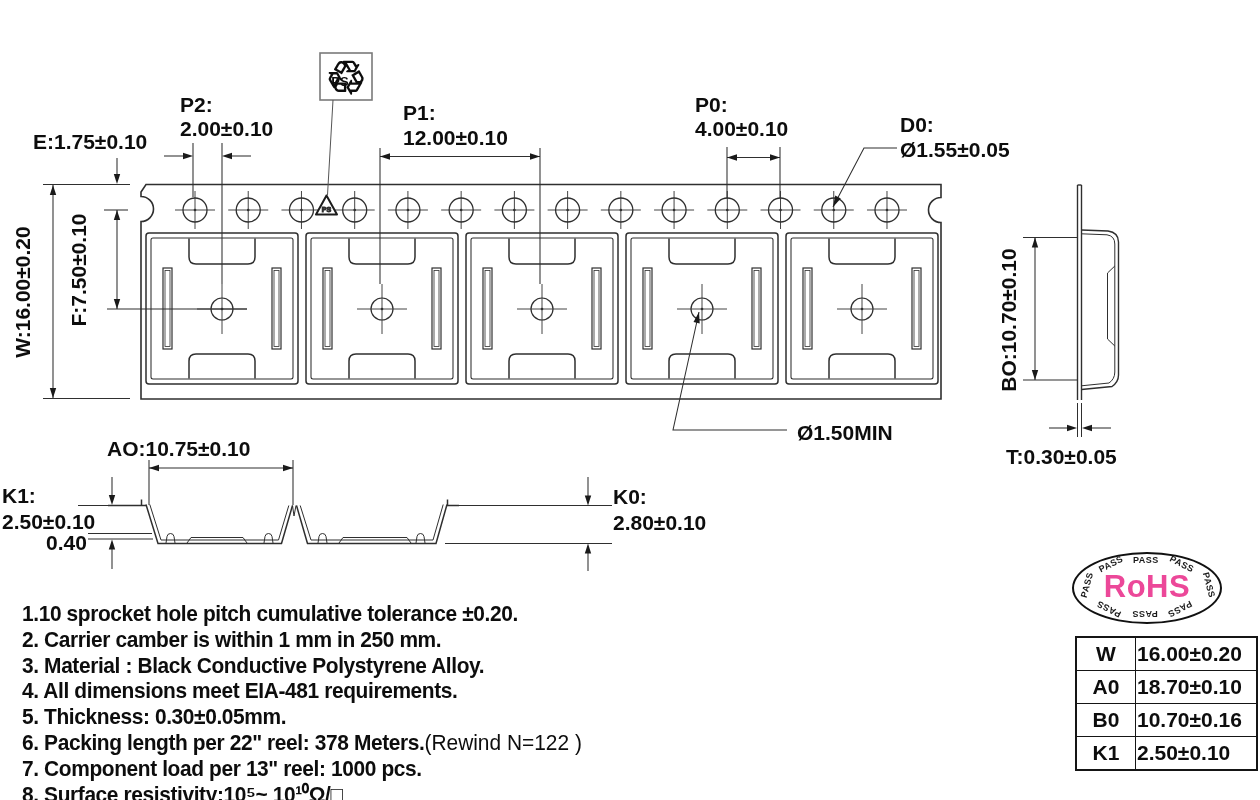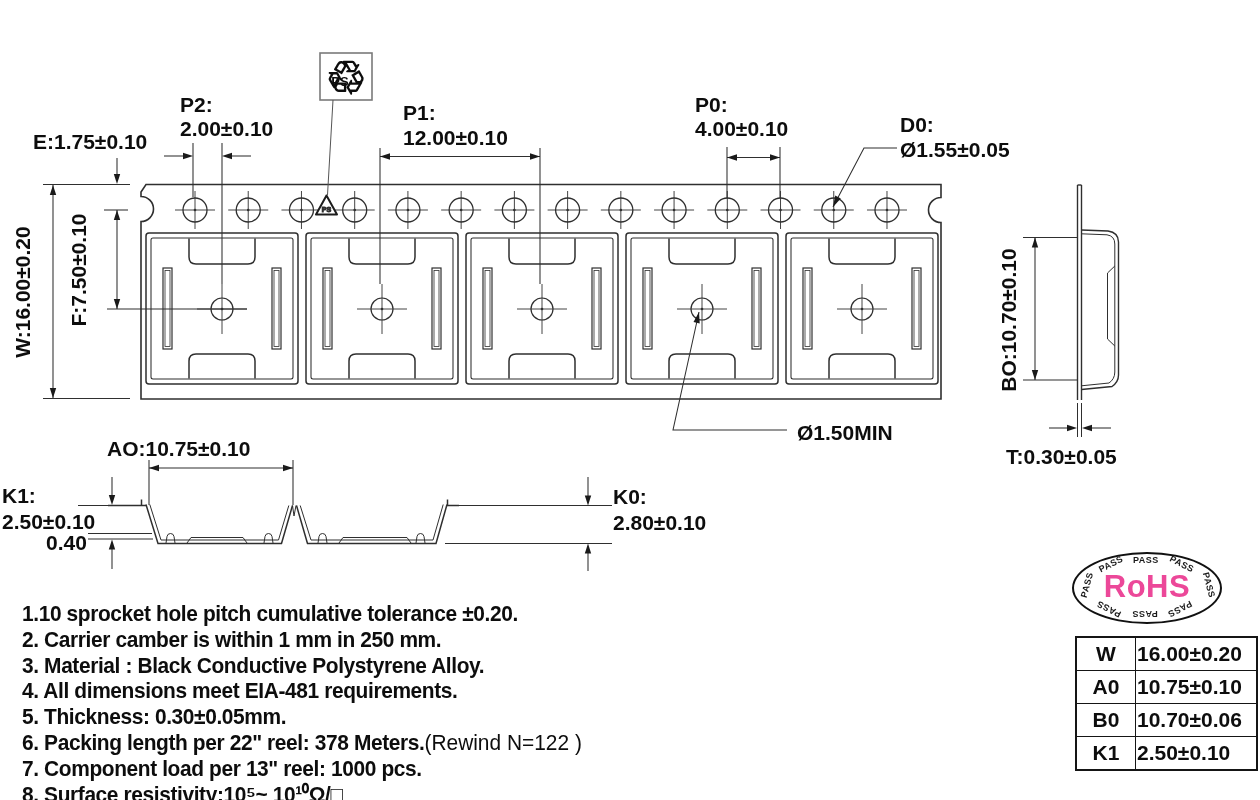--- a/index.html
+++ b/index.html
@@ -351,25 +351,25 @@
 
 
 <table class="spec">
   <tbody>
         <tr>
     <td class="p">W</td>
     <td class="v">16.00±0.20</td>
         </tr>
   <tr>
     <td class="p">A0</td>
-    <td class="v">10.75±0.10</td>
+    <td class="v">18.70±0.10</td>
         </tr>
   <tr>
     <td class="p">B0</td>
-    <td class="v">10.70±0.06</td>
+    <td class="v">10.70±0.16</td>
         </tr>
   <tr>
     <td class="p">K1</td>
     <td class="v">2.50±0.10</td>
         </tr>
 </tbody>
     </table>
 
 </div>
 

